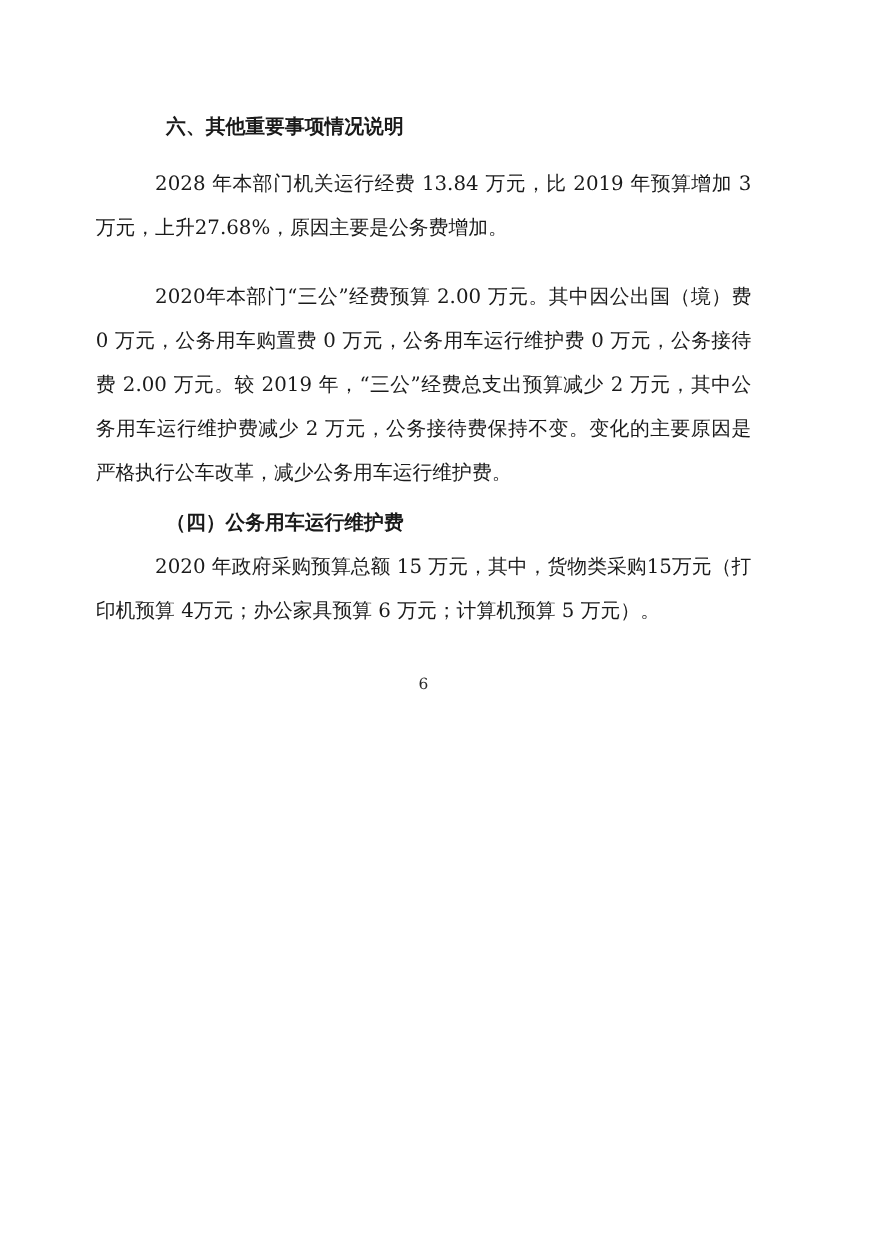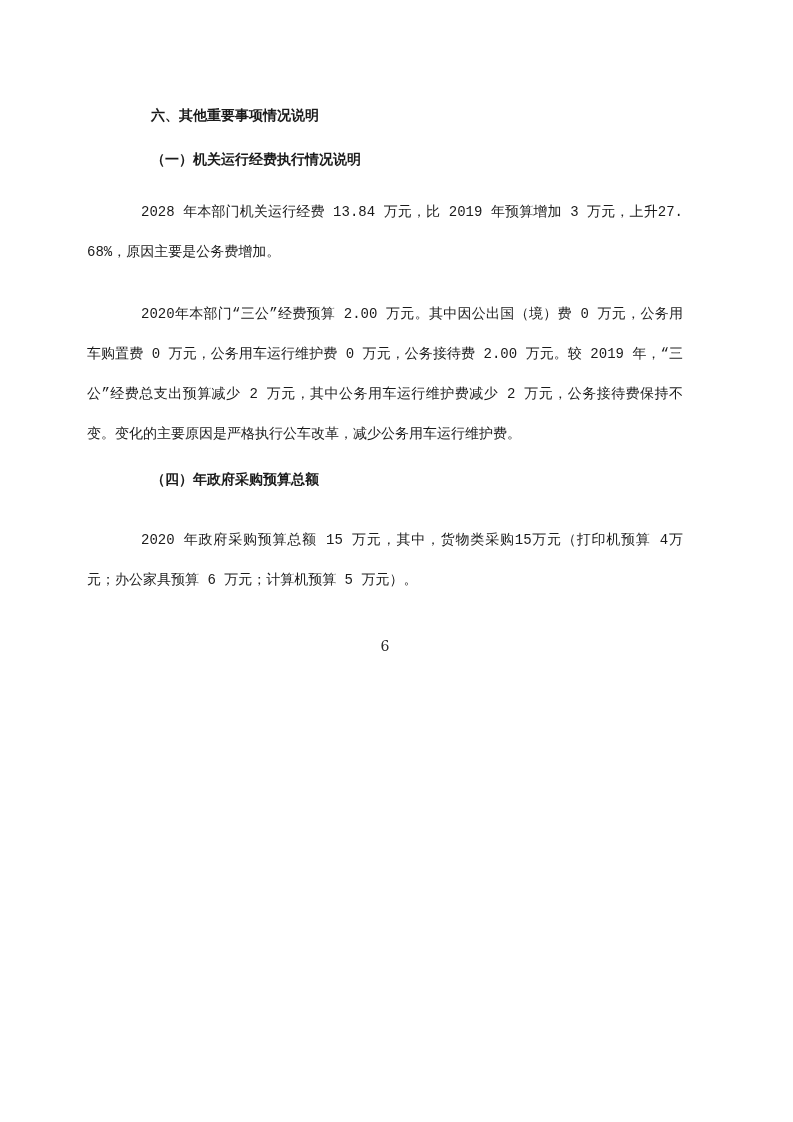--- a/index.html
+++ b/index.html
@@ -15,71 +15,69 @@
     color: #1a1a1a;
   }
   .page {
     box-sizing: border-box;
     width: 793px;
     height: 1122px;
     padding: 96px 110px 0 87px;
     background: #ffffff;
   }
   .blk {
-    font-size: 14px;
+    font-size: 18px;
     line-height: 40px;
     text-align: justify;
     text-justify: inter-ideograph;
     word-break: break-all;
-    font-family: Liberation Mono, monospace;
   }
   .heading {
     font-weight: bold;
     text-indent: 64px;
   }
   .heading-5 {
     text-indent: 50px;
   }
   .para {
     text-indent: 54px;
   }
   .lead {
     font-weight: bold;
   }
   .b1 { margin-top: 4px; }
   .b2 { margin-top: 12px; }
   .b3 { margin-top: 4px; }
   .b4 { margin-top: 22px; }
   .b5 { margin-top: 12px; }
   .b6 { margin-top: 6px; }
-  .b7 { margin-top: 20px; }
+  .b7 { margin-top: 0; }
   .b8 { margin-top: 13px; }
   .page-num {
     margin-top: 34px;
     text-align: center;
     font-size: 14px;
     line-height: 24px;
     color: #2a2a2a;
   }
 </style>
 </head>
 <body>
 
 <div class="page">
 
   <div class="blk heading b0">六、其他重要事项情况说明</div>
 
-  <div class="blk heading b1">（一）机关运行经费执行情况说明</div>
 
   <div class="blk para b2">2028 年本部门机关运行经费 13.84 万元，比 2019 年预算增加 3 万元，上升27.68%，原因主要是公务费增加。</div>
 
 
   <div class="blk para b4">2020年本部门“三公”经费预算 2.00 万元。其中因公出国（境）费 0 万元，公务用车购置费 0 万元，公务用车运行维护费 0 万元，公务接待费 2.00 万元。较 2019 年，“三公”经费总支出预算减少 2 万元，其中公务用车运行维护费减少 2 万元，公务接待费保持不变。变化的主要原因是严格执行公车改革，减少公务用车运行维护费。</div>
 
 
-  <div class="blk heading b6">（四）年政府采购预算总额</div>
+  <div class="blk heading b6">（四）公务用车运行维护费</div>
 
   <div class="blk para b7">2020 年政府采购预算总额 15 万元，其中，货物类采购15万元（打印机预算 4万元；办公家具预算 6 万元；计算机预算 5 万元）。</div>
 
 
   <div class="page-num">6</div>
 
 </div>
 
 </body></html>

